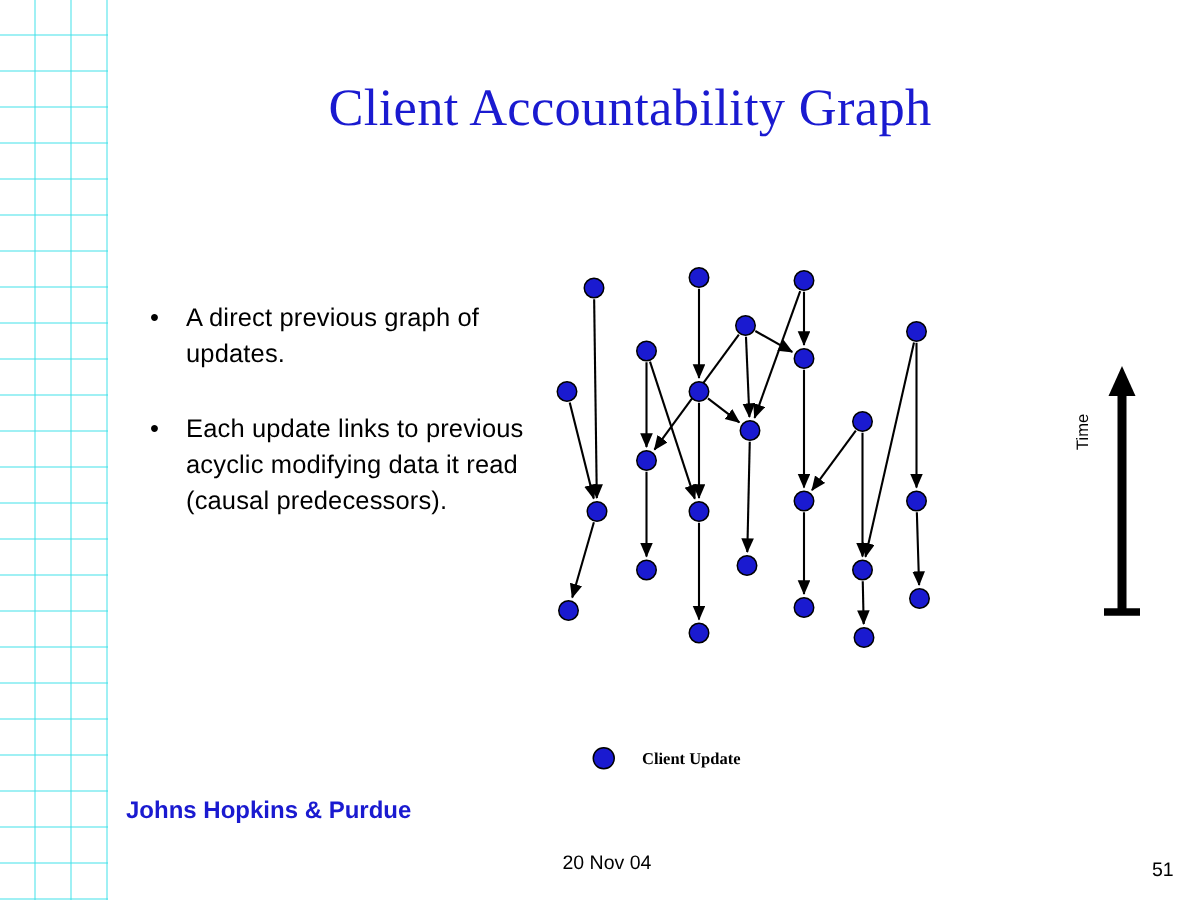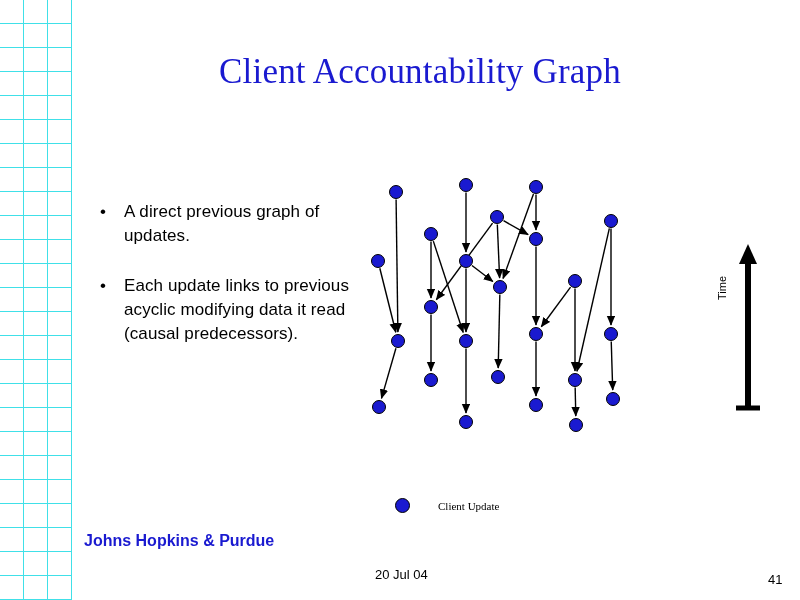--- a/index.html
+++ b/index.html
@@ -82,24 +82,24 @@
   }
   .legend {
     position: absolute;
     left: 395px;
     top: 498px;
     display: flex;
     align-items: center;
   }
   .legend .legend-label {
     font-family: "Liberation Serif", serif;
-    font-weight: normal;
+    font-weight: bold;
     font-size: 11px;
     color: #000000;
-    margin-left: 28px;
+    margin-left: 18px;
   }
   .node-sample {
     width: 13px;
     height: 13px;
     border-radius: 50%;
     background: #1a1ad0;
     border: 1px solid #000000;
   }
   
   #time-axis {
@@ -228,16 +228,16 @@
   </div>
 
   <svg id="time-axis" viewBox="0 0 60 180" width="60" height="180">
     <line x1="30" y1="170" x2="30" y2="20" stroke="#000000" stroke-width="6"></line>
     <polygon points="30,4 21,24 39,24" fill="#000000"></polygon>
     <line x1="18" y1="168" x2="42" y2="168" stroke="#000000" stroke-width="5"></line>
   </svg>
   <div class="time-label">Time</div>
 
   <div class="footer-left">Johns Hopkins &amp; Purdue</div>
-  <div class="footer-date">20 Jul 04</div>
-  <div class="footer-page">41</div>
+  <div class="footer-date">20 Nov 04</div>
+  <div class="footer-page">51</div>
 
 </div>
 
 </body></html>

